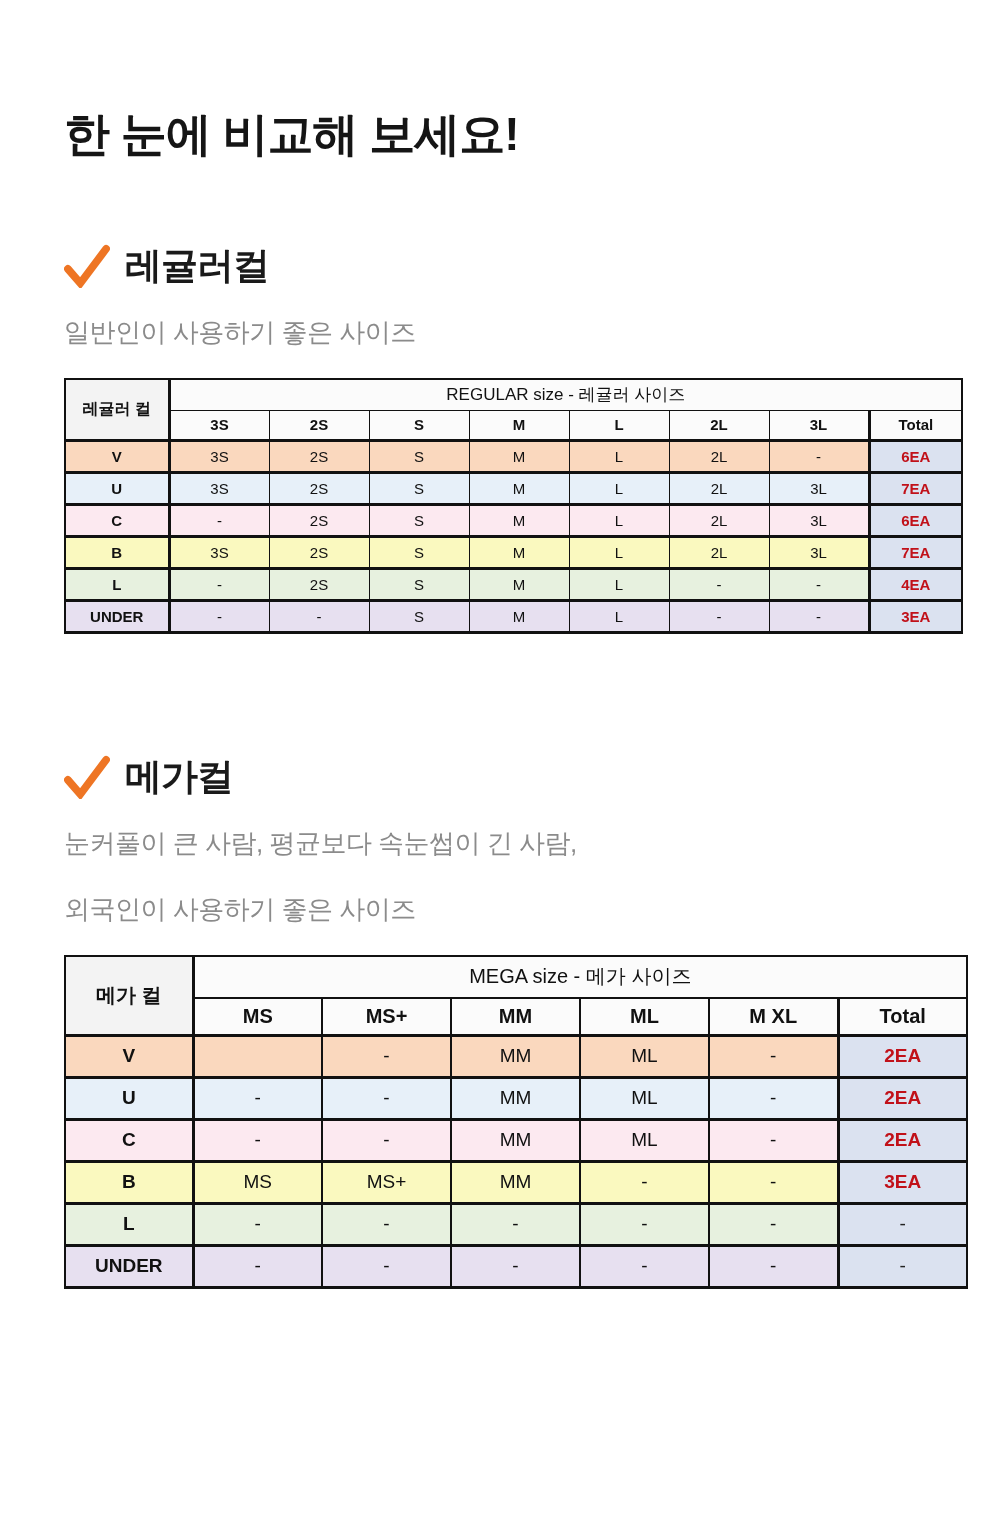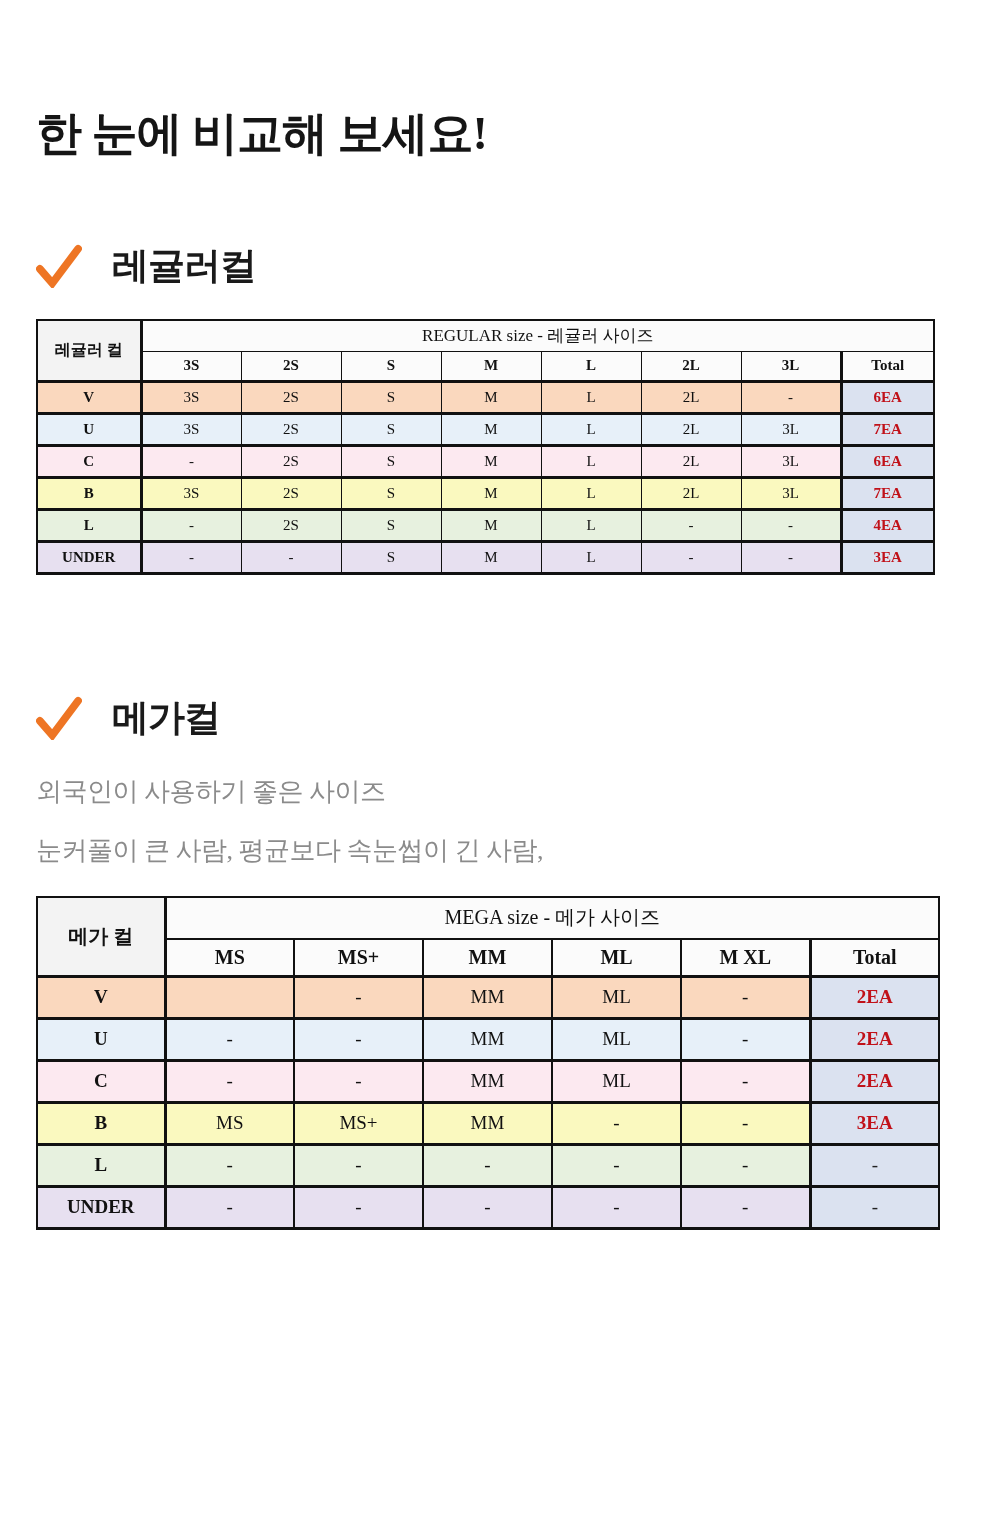--- a/index.html
+++ b/index.html
@@ -1,28 +1,28 @@
 <!DOCTYPE html>
 <html><head>
 <meta charset="utf-8">
 <style>
   html, body { margin:0; padding:0; background:#ffffff; }
   body {
     width:1000px; height:1530px; overflow:hidden;
     font-family:"Liberation Sans","DejaVu Sans",sans-serif;
     color:#111;
   }
-  .page { width:860px; box-sizing:border-box; padding:108px 0 0 36px;font-family:Liberation Serif, serif; }
+  .page { width:860px; box-sizing:border-box; padding:108px 0 0 64px; }
 
   .title {
     margin:0; font-size:46px; font-weight:800; color:#151515;
     letter-spacing:-1px; line-height:1.15;
   }
 
-  .section-heading { display:flex; align-items:center; gap:30px; }
+  .section-heading { display:flex; align-items:center; gap:15px; }
   .section-heading.first { margin-top:80px; }
   .section-heading.second { margin-top:118px; }
   .section-heading .check { width:46px; height:44px; flex:0 0 auto; }
   .section-heading .heading-text {
     font-size:37px; font-weight:800; color:#1a1a1a; letter-spacing:-1px;
   }
 
   .subtitle {
     margin:24px 0 0 0; font-size:26px; color:#8b8b8b; letter-spacing:-0.5px;
   }
@@ -70,20 +70,21 @@
 <div class="page">
 
   <h1 class="title">한 눈에 비교해 보세요!</h1>
 
   <div class="section-heading first">
     <svg class="check" viewBox="0 0 48 46">
       <polyline points="4,26 17,41 44,5" fill="none" stroke="#EE7524" stroke-width="8" stroke-linecap="round" stroke-linejoin="miter"></polyline>
     </svg>
     <span class="heading-text">레귤러컬</span>
   </div>
+  <p class="subtitle">일반인이 사용하기 좋은 사이즈</p>
 
   <table class="t t1" id="regular-table">
     <colgroup>
       <col style="width:104px">
       <col style="width:100px">
         <col style="width:100px">
         <col style="width:100px">
         <col style="width:100px">
       <col style="width:100px">
         <col style="width:100px">
@@ -175,22 +176,22 @@
         </tr>
       </tbody>
   </table>
 
   <div class="section-heading second">
     <svg class="check" viewBox="0 0 48 46">
       <polyline points="4,26 17,41 44,5" fill="none" stroke="#EE7524" stroke-width="8" stroke-linecap="round" stroke-linejoin="miter"></polyline>
     </svg>
     <span class="heading-text">메가컬</span>
   </div>
+  <p class="subtitle">눈커풀이 큰 사람, 평균보다 속눈썹이 긴 사람,</p>
   <p class="subtitle line2">외국인이 사용하기 좋은 사이즈</p>
-  <p class="subtitle">눈커풀이 큰 사람, 평균보다 속눈썹이 긴 사람,</p>
 
   <table class="t t2" id="mega-table">
     <colgroup>
       <col style="width:128px">
       <col style="width:129px">
         <col style="width:129px">
         <col style="width:129px">
         <col style="width:129px">
         <col style="width:129px">
       <col style="width:129px">

